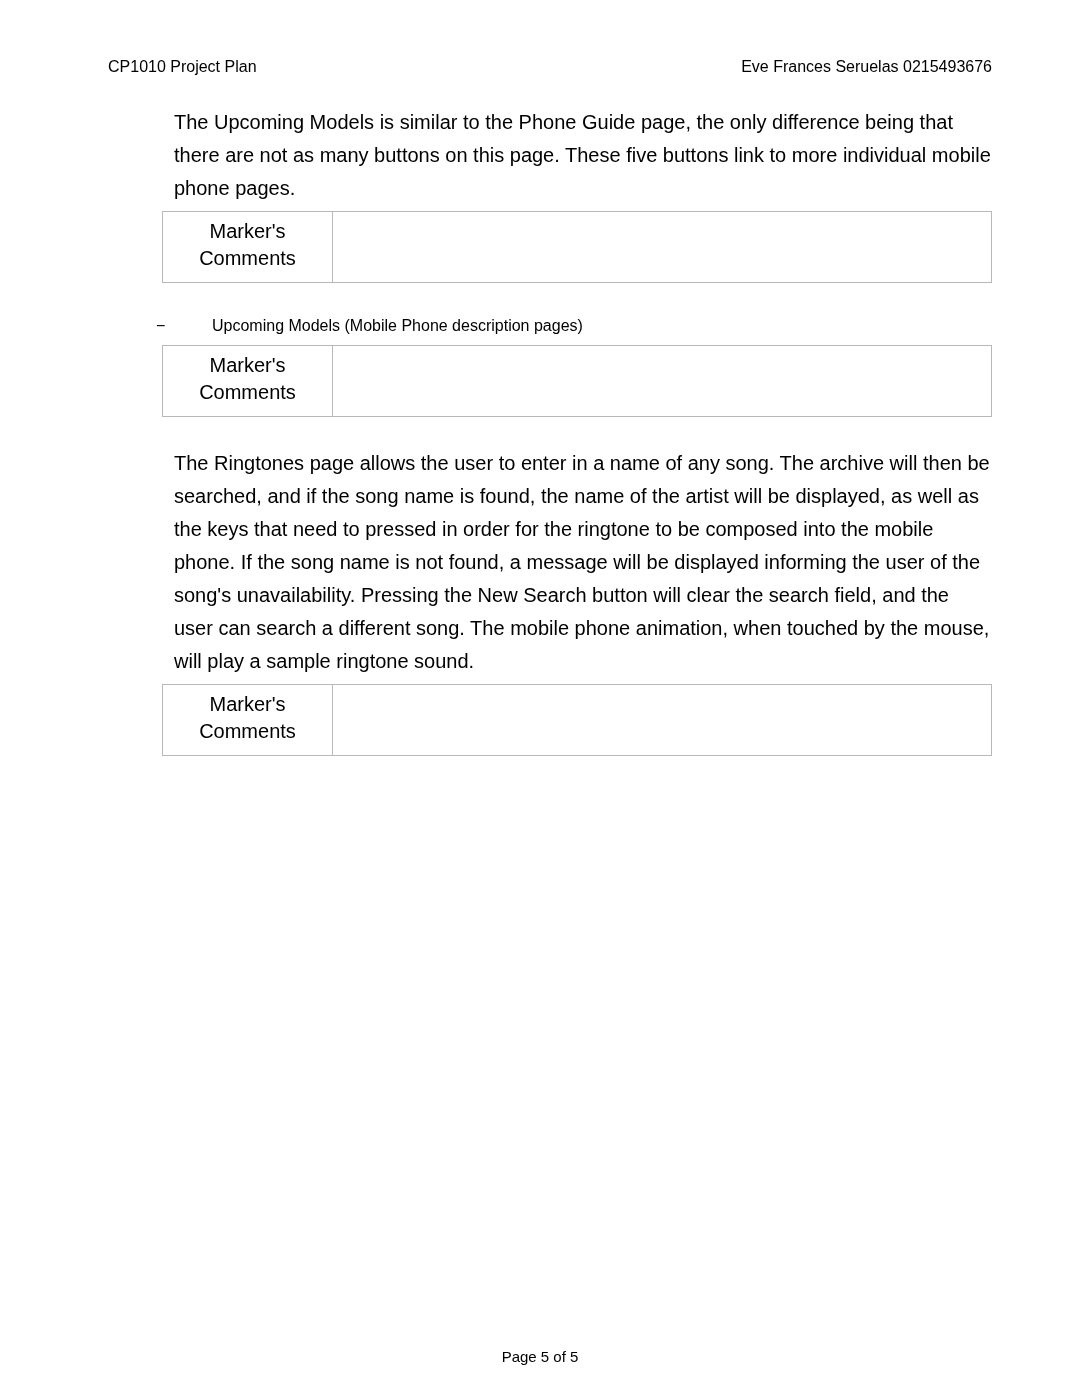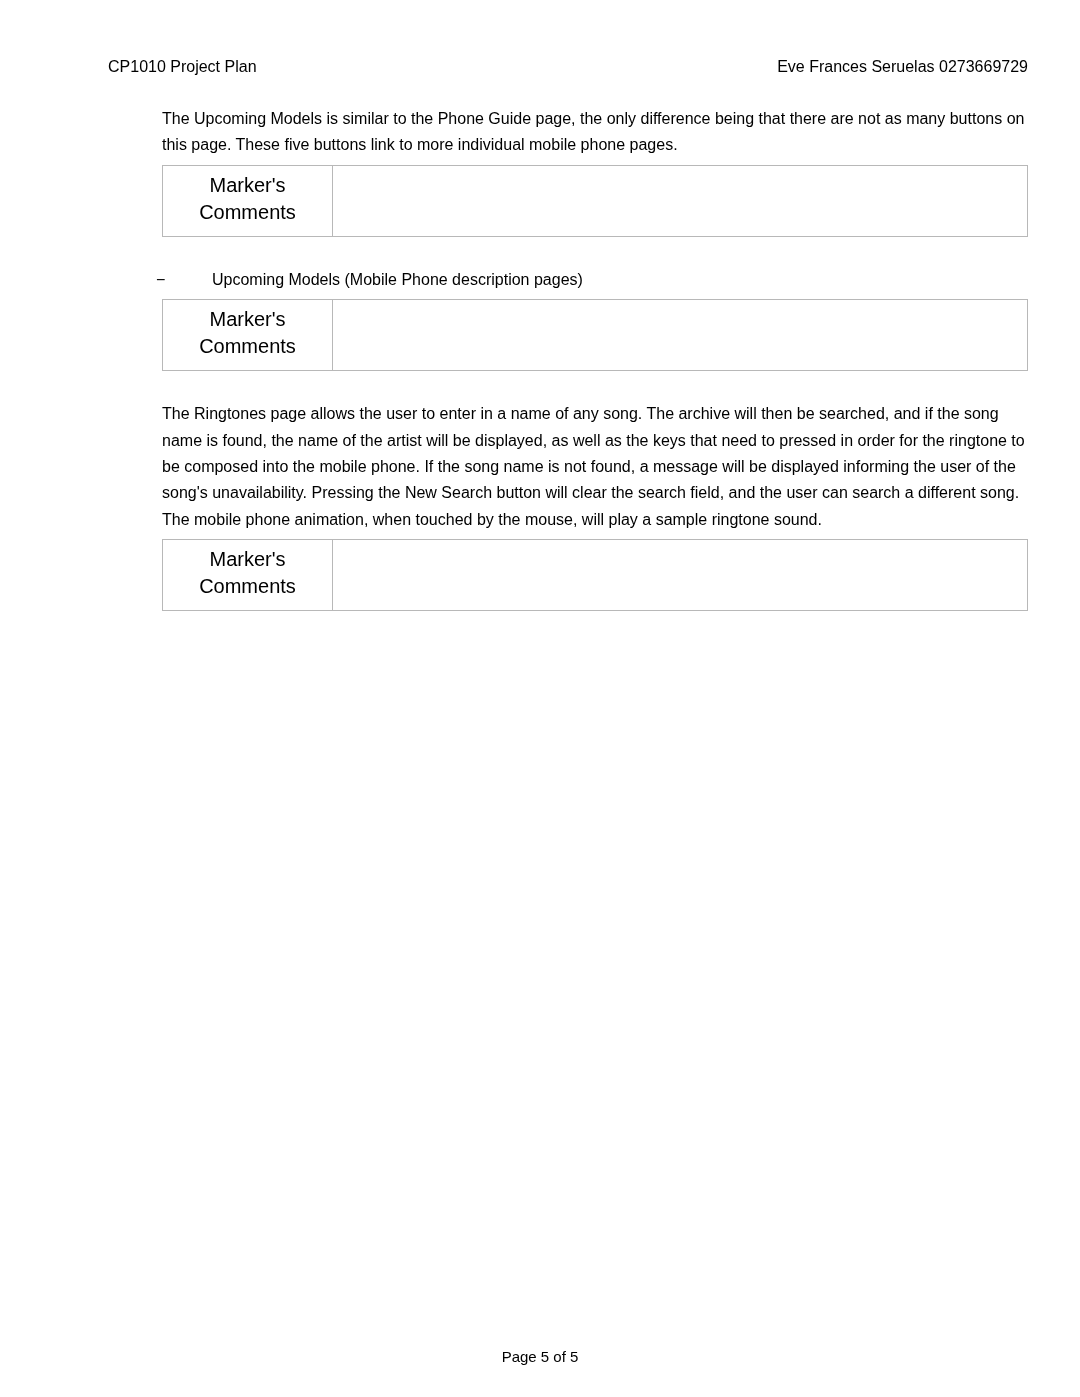--- a/index.html
+++ b/index.html
@@ -7,21 +7,21 @@
     margin: 0;
     padding: 0;
     background: #ffffff;
     font-family: Arial, Helvetica, sans-serif;
     color: #000000;
   }
   .page {
     width: 1080px;
     height: 1397px;
     position: relative;
-    padding: 58px 52px 0 108px;
+    padding: 58px 88px 0 108px;
   }
   .header-row {
     display: flex;
     justify-content: space-between;
     font-size: 16px;
     margin-bottom: 30px;
   }
   .content {
     padding-left: 54px;
   }
@@ -30,23 +30,23 @@
     line-height: 1.65;
     margin: 0 0 4px 0;
     padding-left: 50px;
     text-indent: -28px;
   }
   .dash {
     display: inline-block;
     width: 28px;
   }
   .para {
-    font-size: 16px;
+    font-size: 20px;
     line-height: 1.65;
-    margin: 0 0 6px 0;
+    margin: 0 0 6px 12px;
   }
   table.comment-box {
     width: 100%;
     border-collapse: collapse;
     margin: 6px 0 30px 0;
   }
   table.comment-box td {
     border: 1px solid #b8b8b8;
     vertical-align: top;
     height: 58px;
@@ -70,21 +70,21 @@
     font-size: 15px;
   }
 </style>
 </head>
 <body>
 
 <div class="page">
 
   <div class="header-row">
     <span>CP1010 Project Plan</span>
-    <span>Eve Frances Seruelas   0273669729</span>
+    <span>Eve Frances Seruelas   0215493676</span>
   </div>
 
   <div class="content">
 
     <p class="para">The Upcoming Models is similar to the Phone Guide page, the only difference being that there are not as many buttons on this page. These five buttons link to more individual mobile phone pages.</p>
     <table class="comment-box">
       <tbody>
           <tr>
         <td class="label-cell">
           <span>Marker's</span><br>

